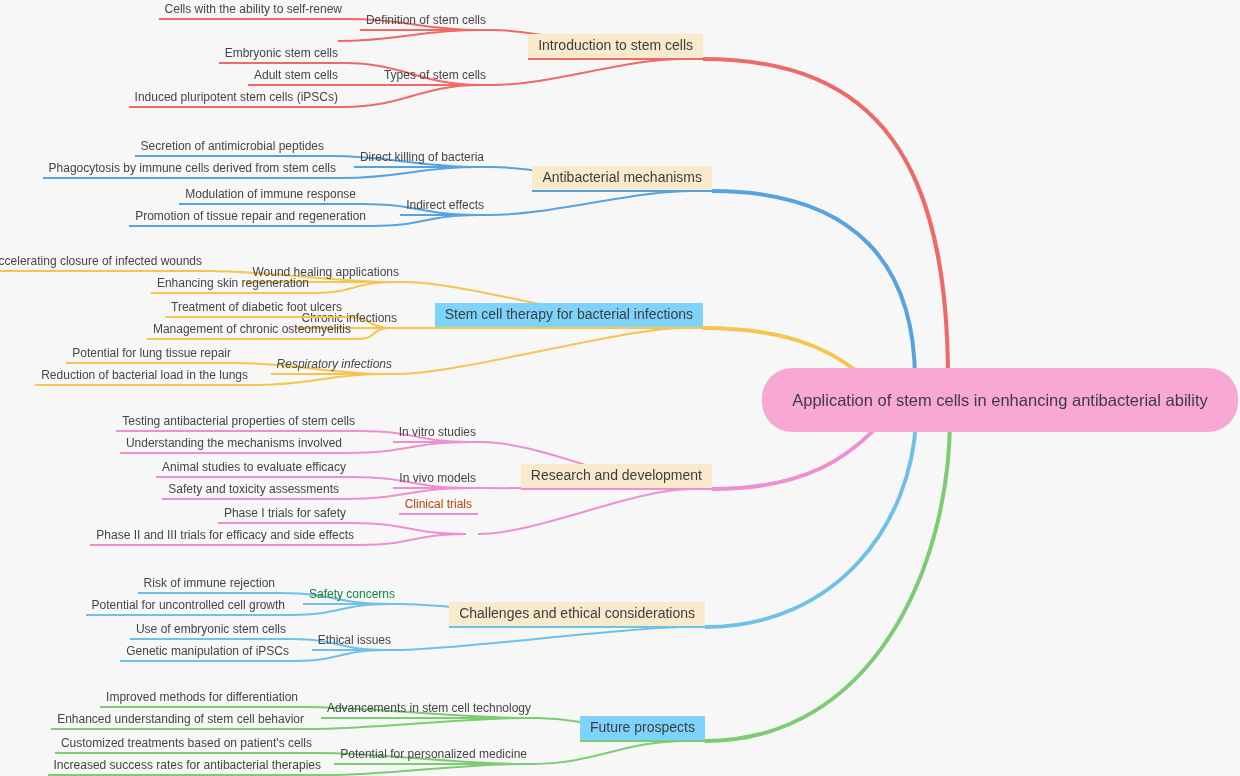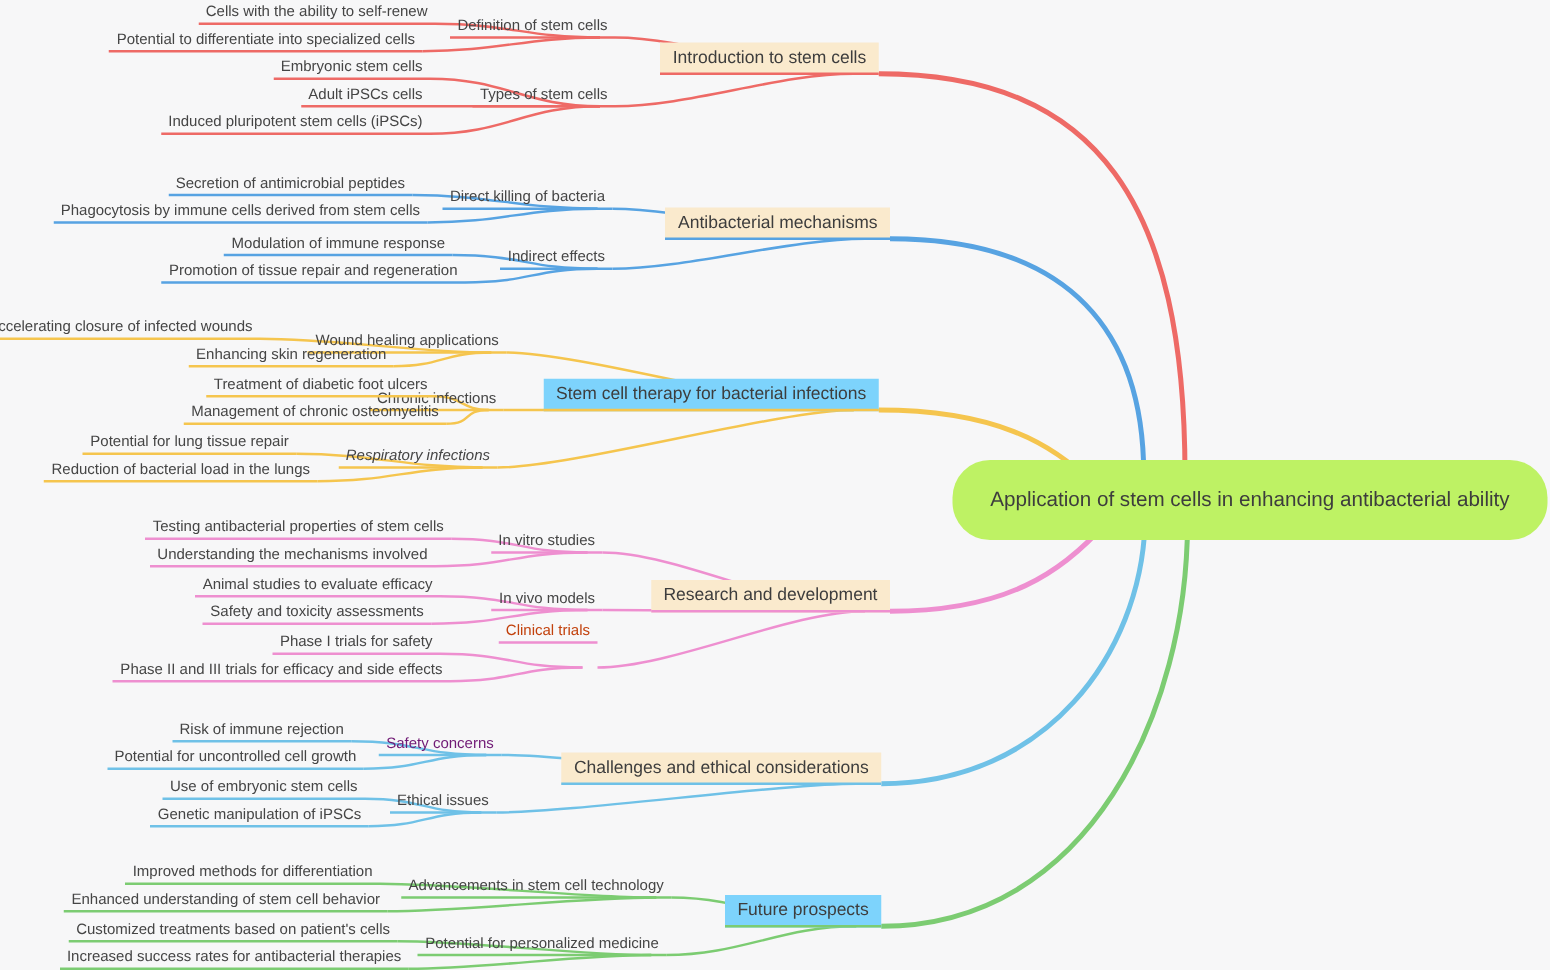--- a/index.html
+++ b/index.html
@@ -76,30 +76,29 @@
       <path d="M385,650 C338.5,650 338.5,639 292,639" fill="none" stroke="#6fc1e7" stroke-width="2"></path>
       <path d="M385,650 C340,650 340,661 295,661" fill="none" stroke="#6fc1e7" stroke-width="2"></path>
       <path d="M705,741 C872,741 950,568 950,418" fill="none" stroke="#7ccc72" stroke-width="4"></path>
       <path d="M685,741 C625,741 597,718 537,718" fill="none" stroke="#7ccc72" stroke-width="2"></path>
       <path d="M525,718 C465,718 364,707 304,707" fill="none" stroke="#7ccc72" stroke-width="2"></path>
       <path d="M525,718 C465,718 370,729 310,729" fill="none" stroke="#7ccc72" stroke-width="2"></path>
       <path d="M685,741 C625,741 593,764 533,764" fill="none" stroke="#7ccc72" stroke-width="2"></path>
       <path d="M521,764 C461,764 378,753 318,753" fill="none" stroke="#7ccc72" stroke-width="2"></path>
       <path d="M521,764 C461,764 387,775 327,775" fill="none" stroke="#7ccc72" stroke-width="2"></path>
     </svg>
-  <div class="root-node" id="rootNode" style="background: #bef264; color: rgb(61, 61, 61);">
+  <div class="root-node" id="rootNode" style="background: #f9a8d4; color: rgb(61, 61, 61);">
     <span>Application of stem cells in enhancing antibacterial ability</span>
   </div>
 <div class="node topic" style="right: 537px; top: 34px; border-bottom-color: rgb(238, 106, 102); color: rgb(61, 61, 61); background: rgb(250, 234, 205);">Introduction to stem cells</div>
     <div class="node mid" style="right: 748px; top: 12px; border-bottom-color: rgb(238, 106, 102); color: rgb(69, 69, 69);">Definition of stem cells</div>
     <div class="node leaf" style="right: 892px; top: 1px; border-bottom-color: rgb(238, 106, 102); color: rgb(69, 69, 69);">Cells with the ability to self-renew</div>
-    <div class="node leaf" style="right: 902px; top: 23px; border-bottom-color: rgb(238, 106, 102); color: rgb(69, 69, 69);">Potential to differentiate into specialized cells</div>
     <div class="node mid" style="right: 748px; top: 67px; border-bottom-color: rgb(238, 106, 102); color: rgb(69, 69, 69);">Types of stem cells</div>
     <div class="node leaf" style="right: 896px; top: 45px; border-bottom-color: rgb(238, 106, 102); color: rgb(69, 69, 69);">Embryonic stem cells</div>
-    <div class="node leaf" style="right: 896px; top: 67px; border-bottom-color: rgb(238, 106, 102); color: rgb(69, 69, 69);">Adult iPSCs cells</div>
+    <div class="node leaf" style="right: 896px; top: 67px; border-bottom-color: rgb(238, 106, 102); color: rgb(69, 69, 69);">Adult stem cells</div>
     <div class="node leaf" style="right: 896px; top: 89px; border-bottom-color: rgb(238, 106, 102); color: rgb(69, 69, 69);">Induced pluripotent stem cells (iPSCs)</div>
     <div class="node topic" style="right: 528px; top: 166px; border-bottom-color: rgb(87, 163, 226); color: rgb(61, 61, 61); background: rgb(250, 234, 205);">Antibacterial mechanisms</div>
     <div class="node mid" style="right: 750px; top: 149px; border-bottom-color: rgb(87, 163, 226); color: rgb(69, 69, 69);">Direct killing of bacteria</div>
     <div class="node leaf" style="right: 910px; top: 138px; border-bottom-color: rgb(87, 163, 226); color: rgb(69, 69, 69);">Secretion of antimicrobial peptides</div>
     <div class="node leaf" style="right: 898px; top: 160px; border-bottom-color: rgb(87, 163, 226); color: rgb(69, 69, 69);">Phagocytosis by immune cells derived from stem cells</div>
     <div class="node mid" style="right: 750px; top: 197px; border-bottom-color: rgb(87, 163, 226); color: rgb(69, 69, 69);">Indirect effects</div>
     <div class="node leaf" style="right: 878px; top: 186px; border-bottom-color: rgb(87, 163, 226); color: rgb(69, 69, 69);">Modulation of immune response</div>
     <div class="node leaf" style="right: 868px; top: 208px; border-bottom-color: rgb(87, 163, 226); color: rgb(69, 69, 69);">Promotion of tissue repair and regeneration</div>
     <div class="node topic" style="right: 537px; top: 303px; border-bottom-color: rgb(245, 197, 78); color: rgb(61, 61, 61); background: #7dd3fc;">Stem cell therapy for bacterial infections</div>
     <div class="node mid" style="right: 835px; top: 264px; border-bottom-color: rgb(245, 197, 78); color: rgb(69, 69, 69);">Wound healing applications</div>
@@ -115,21 +114,21 @@
     <div class="node mid" style="right: 758px; top: 424px; border-bottom-color: rgb(238, 143, 208); color: rgb(69, 69, 69);">In vitro studies</div>
     <div class="node leaf" style="right: 879px; top: 413px; border-bottom-color: rgb(238, 143, 208); color: rgb(69, 69, 69);">Testing antibacterial properties of stem cells</div>
     <div class="node leaf" style="right: 892px; top: 435px; border-bottom-color: rgb(238, 143, 208); color: rgb(69, 69, 69);">Understanding the mechanisms involved</div>
     <div class="node mid" style="right: 758px; top: 470px; border-bottom-color: rgb(238, 143, 208); color: rgb(69, 69, 69);">In vivo models</div>
     <div class="node leaf" style="right: 888px; top: 459px; border-bottom-color: rgb(238, 143, 208); color: rgb(69, 69, 69);">Animal studies to evaluate efficacy</div>
     <div class="node leaf" style="right: 895px; top: 481px; border-bottom-color: rgb(238, 143, 208); color: rgb(69, 69, 69);">Safety and toxicity assessments</div>
     <div class="node mid" style="right: 762px; top: 496px; border-bottom-color: rgb(238, 143, 208); color: #c2410c;">Clinical trials</div>
     <div class="node leaf" style="right: 888px; top: 505px; border-bottom-color: rgb(238, 143, 208); color: rgb(69, 69, 69);">Phase I trials for safety</div>
     <div class="node leaf" style="right: 880px; top: 527px; border-bottom-color: rgb(238, 143, 208); color: rgb(69, 69, 69);">Phase II and III trials for efficacy and side effects</div>
     <div class="node topic" style="right: 535px; top: 602px; border-bottom-color: rgb(111, 193, 231); color: rgb(61, 61, 61); background: rgb(250, 234, 205);">Challenges and ethical considerations</div>
-    <div class="node mid" style="right: 839px; top: 586px; border-bottom-color: rgb(111, 193, 231); color: #701a75;">Safety concerns</div>
+    <div class="node mid" style="right: 839px; top: 586px; border-bottom-color: rgb(111, 193, 231); color: #15803d;">Safety concerns</div>
     <div class="node leaf" style="right: 959px; top: 575px; border-bottom-color: rgb(111, 193, 231); color: rgb(69, 69, 69);">Risk of immune rejection</div>
     <div class="node leaf" style="right: 949px; top: 597px; border-bottom-color: rgb(111, 193, 231); color: rgb(69, 69, 69);">Potential for uncontrolled cell growth</div>
     <div class="node mid" style="right: 843px; top: 632px; border-bottom-color: rgb(111, 193, 231); color: rgb(69, 69, 69);">Ethical issues</div>
     <div class="node leaf" style="right: 948px; top: 621px; border-bottom-color: rgb(111, 193, 231); color: rgb(69, 69, 69); text-align: right;">Use of embryonic stem cells</div>
     <div class="node leaf" style="right: 945px; top: 643px; border-bottom-color: rgb(111, 193, 231); color: rgb(69, 69, 69);">Genetic manipulation of iPSCs</div>
     <div class="node topic" style="right: 535px; top: 716px; border-bottom-color: rgb(124, 204, 114); color: rgb(61, 61, 61); background: #7dd3fc;">Future prospects</div>
     <div class="node mid" style="right: 703px; top: 700px; border-bottom-color: rgb(124, 204, 114); color: rgb(69, 69, 69);">Advancements in stem cell technology</div>
     <div class="node leaf" style="right: 936px; top: 689px; border-bottom-color: rgb(124, 204, 114); color: rgb(69, 69, 69);">Improved methods for differentiation</div>
     <div class="node leaf" style="right: 930px; top: 711px; border-bottom-color: rgb(124, 204, 114); color: rgb(69, 69, 69);">Enhanced understanding of stem cell behavior</div>
     <div class="node mid" style="right: 707px; top: 746px; border-bottom-color: rgb(124, 204, 114); color: rgb(69, 69, 69);">Potential for personalized medicine</div>

